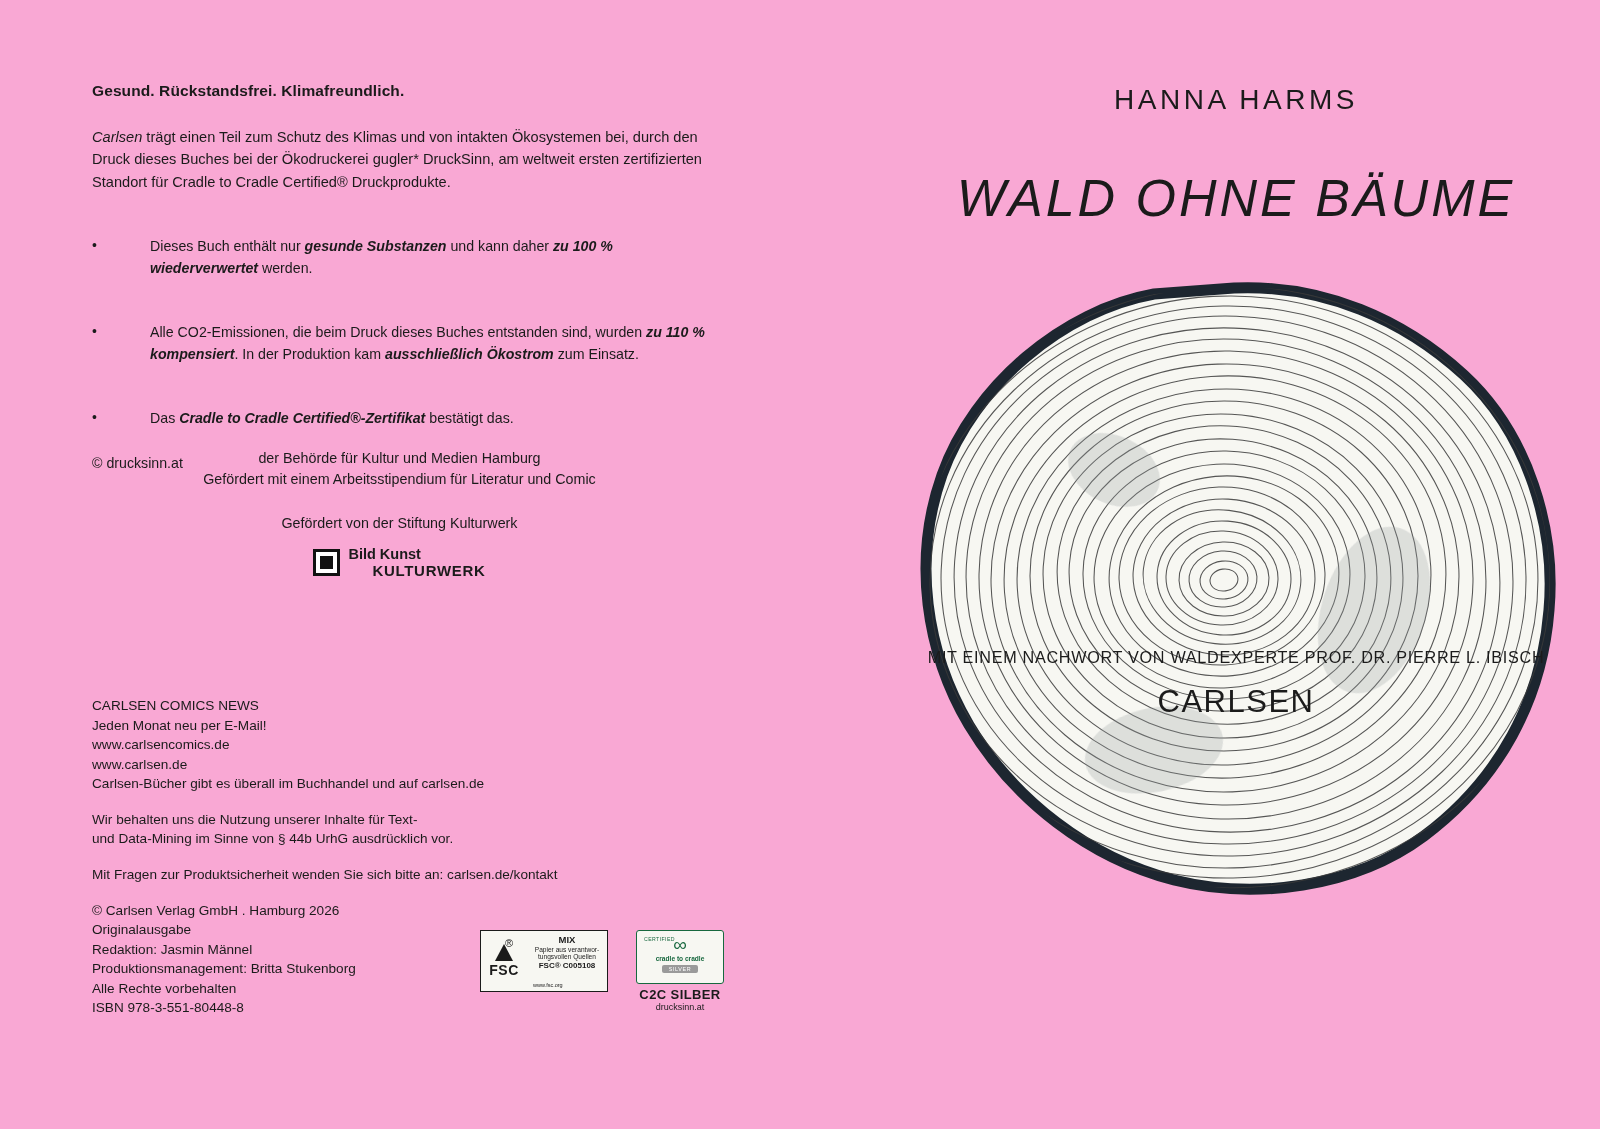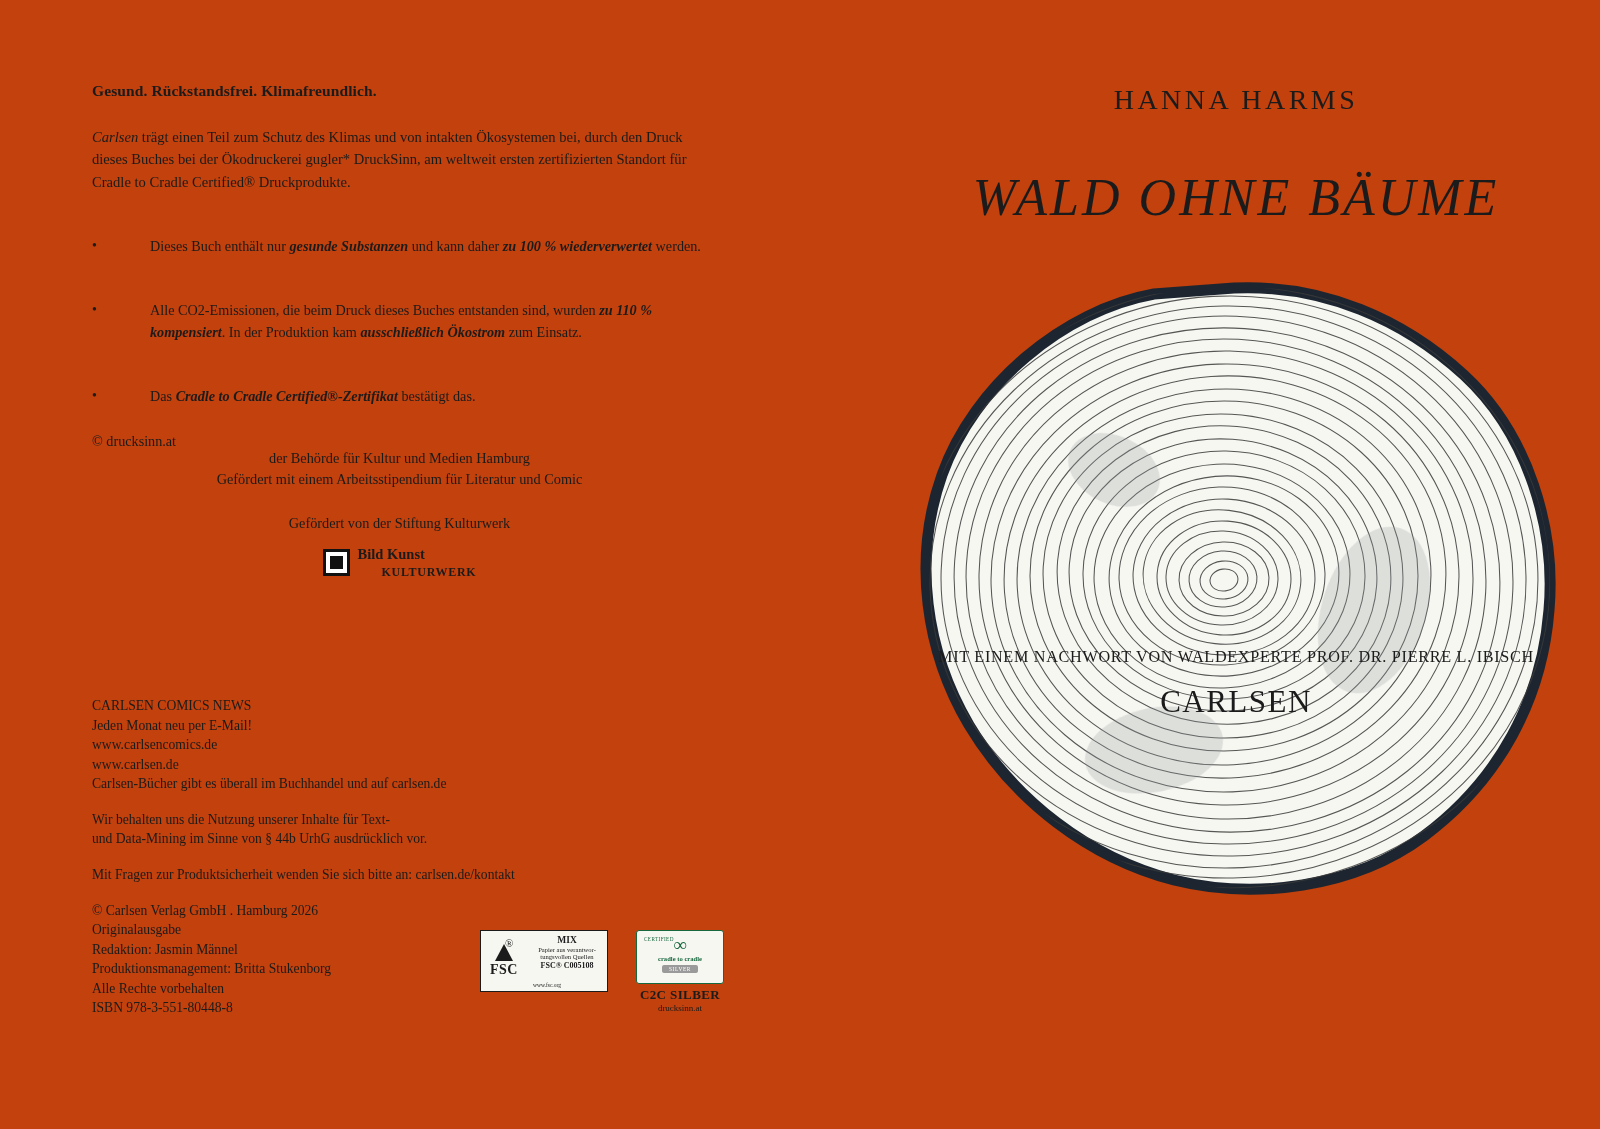--- a/index.html
+++ b/index.html
@@ -11,22 +11,21 @@
     width: 1600px;
     height: 1129px;
     position: relative;
     font-family: "Liberation Sans", sans-serif;
     color: #1b1b1b;
     overflow: hidden;
   }
   .page {
     position: absolute;
     inset: 0;
-    background: #c2410c;
-    font-family: Liberation Serif, serif;
+    background: #f9a8d4;
   }
 
   
   .back-cover {
     position: absolute;
     left: 0; top: 0;
     width: 800px; height: 1129px;
   }
   .eco-block {
     position: absolute;
@@ -94,21 +93,21 @@
     background: #fff;
   }
   .bk-mark:after {
     content: "";
     position: absolute;
     left: 4px; top: 4px; right: 4px; bottom: 4px;
     background: #111;
   }
   .bk-text { text-align: left; line-height: 1.12; }
   .bk-name { font-size: 14.5px; font-weight: bold; }
-  .bk-sub { font-size: 12px; font-weight: bold; letter-spacing: 0.7px; padding-left: 24px; }
+  .bk-sub { font-size: 15px; font-weight: bold; letter-spacing: 0.7px; padding-left: 24px; }
 
   
   .imprint {
     position: absolute;
     left: 92px; top: 696px;
     width: 560px;
     font-size: 13.6px;
     line-height: 1.44;
   }
   .imprint p { margin: 0 0 16px 0; }

